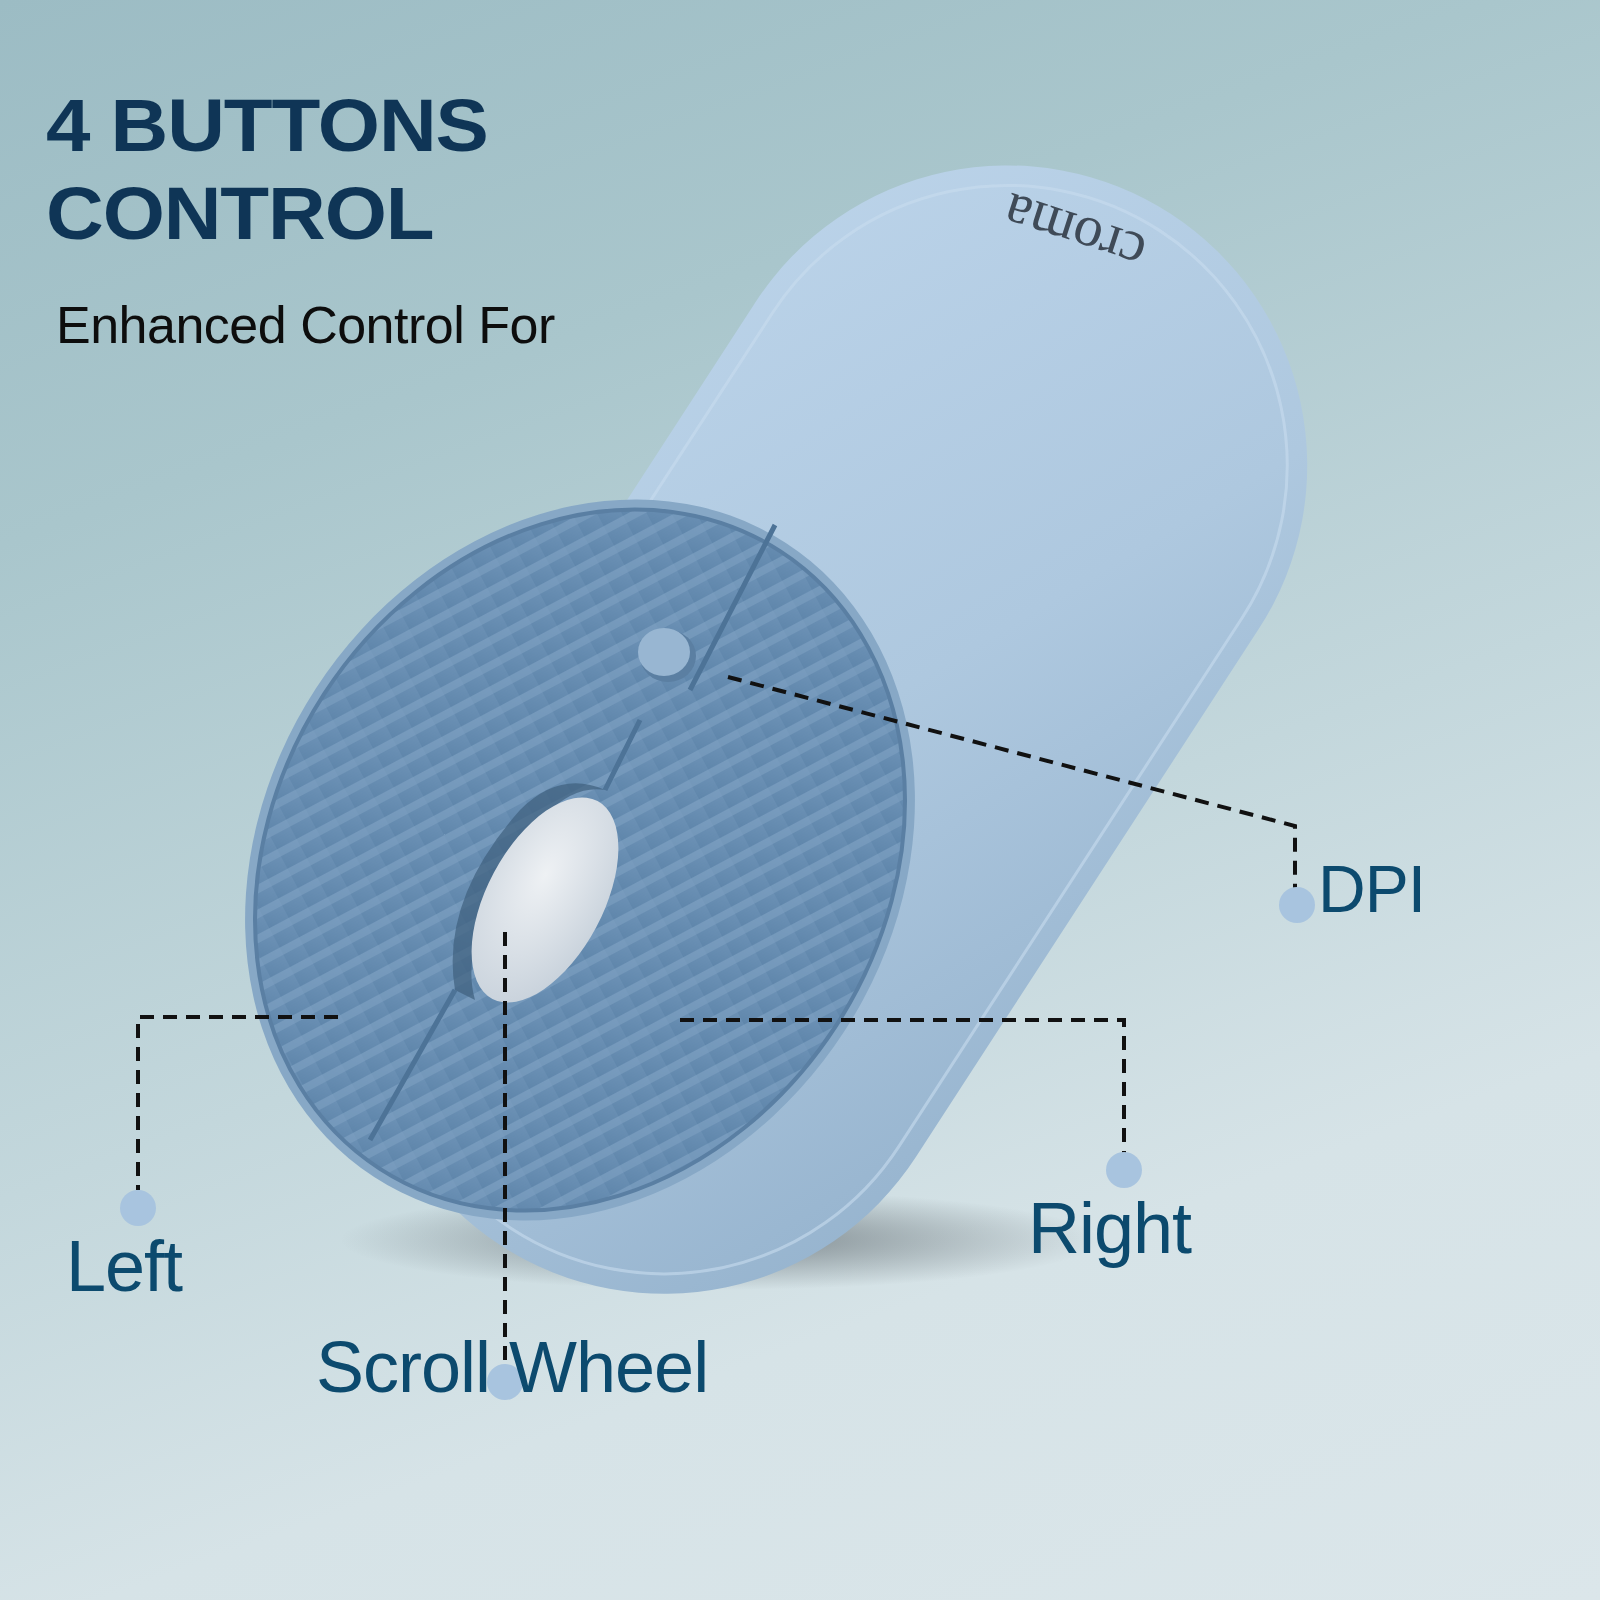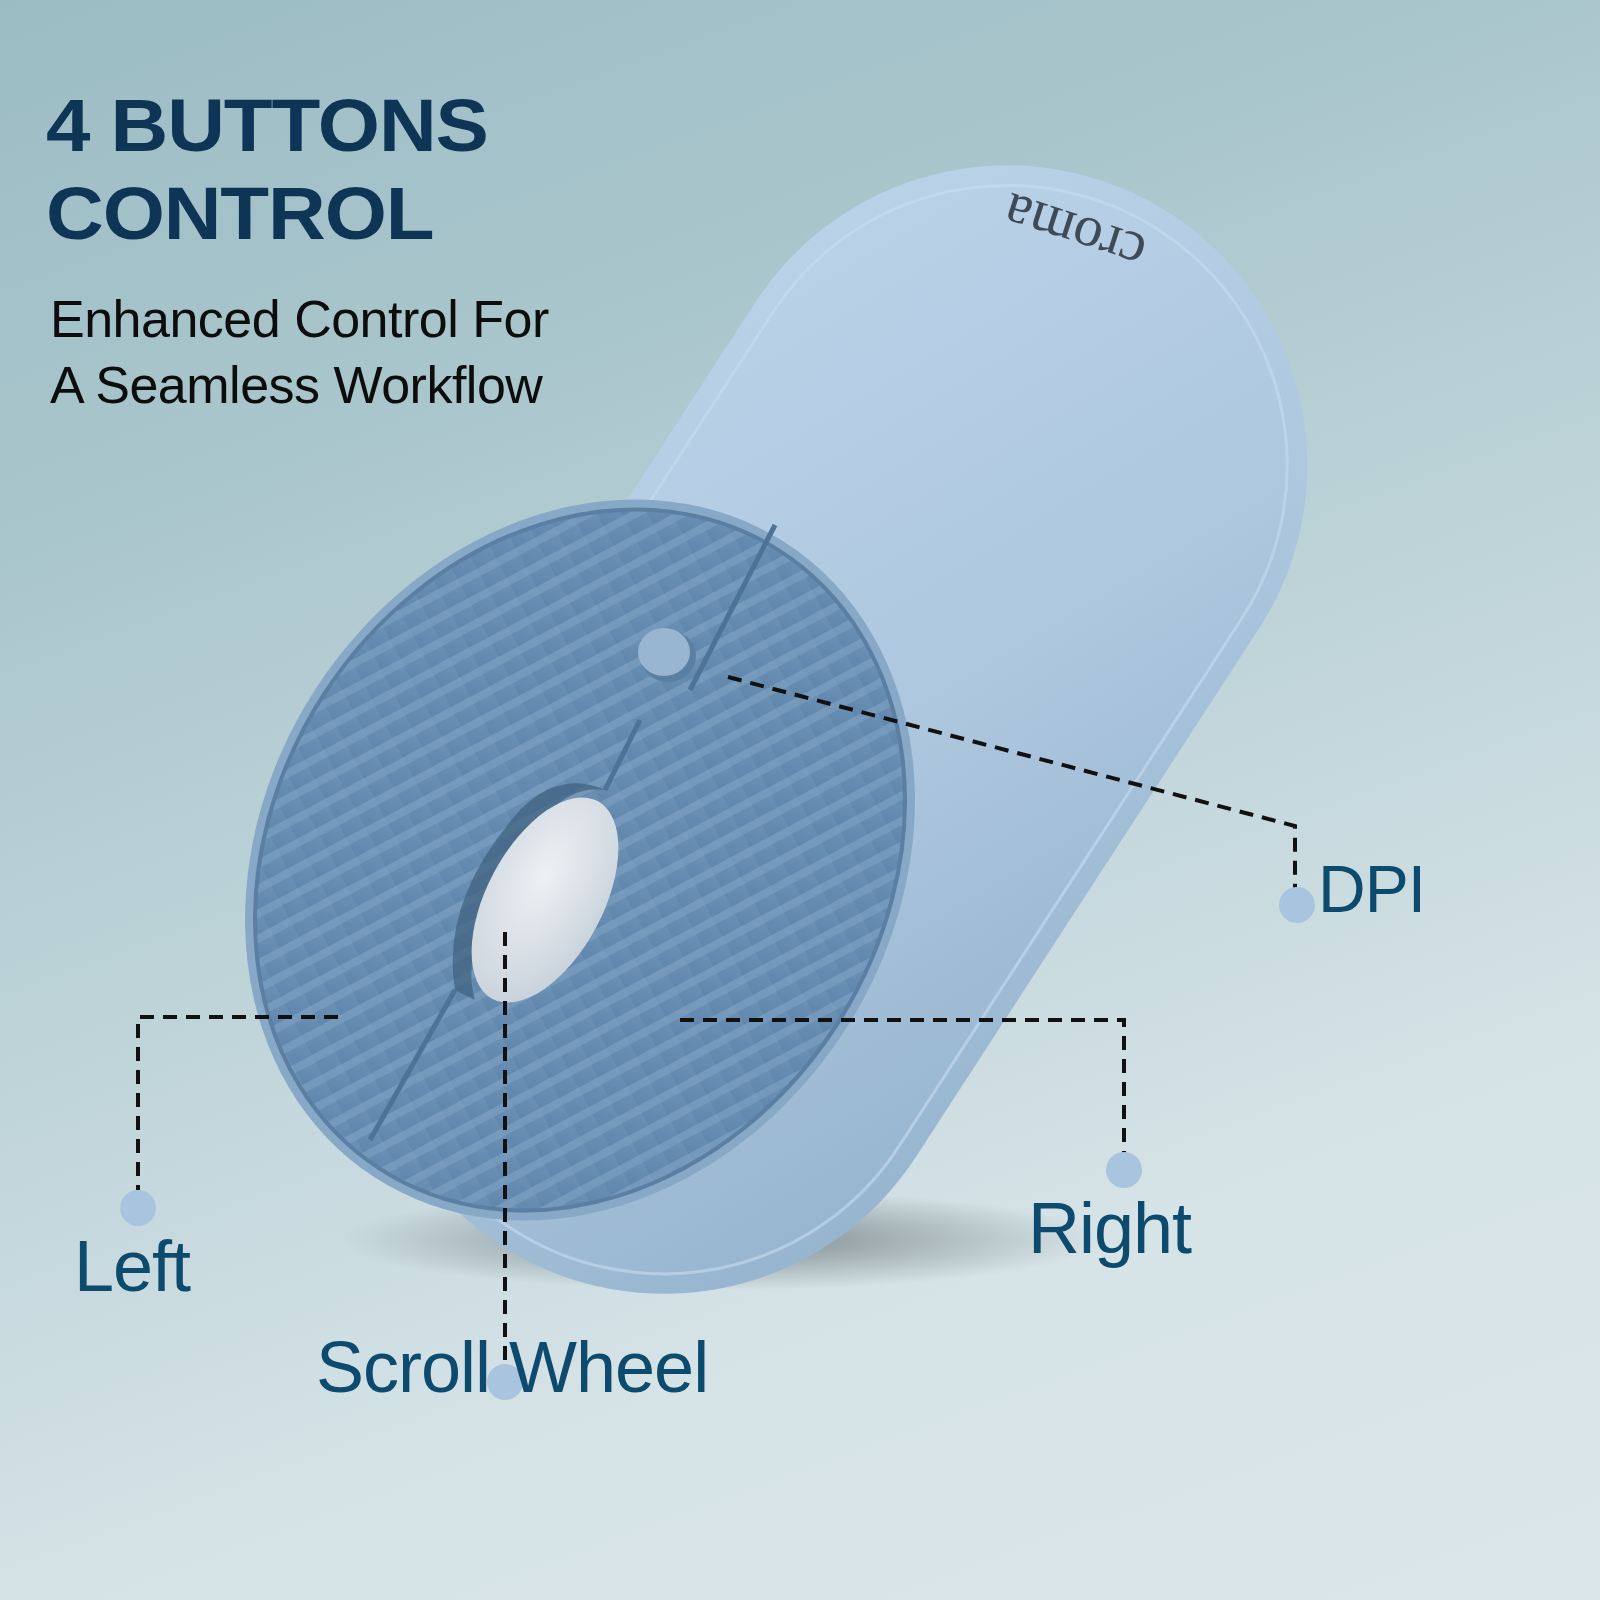--- a/index.html
+++ b/index.html
@@ -11,50 +11,49 @@
     .canvas { position: absolute; inset: 0; }
     .headline {
       position: absolute; left: 46px; top: 82px;
       color: #0f3556; font-weight: 700; font-size: 74px; line-height: 88px;
       letter-spacing: -1px; margin: 0;
       transform: scaleX(1.08); transform-origin: left top;
     }
     .headline span { display: block; }
     .subtitle {
       position: absolute; left: 46px; top: 282px;
-      color: #0d0d0d; font-size: 52px; line-height: 66px; margin: 4px;
+      color: #0d0d0d; font-size: 52px; line-height: 66px; margin: 10px;
       letter-spacing: -0.5px;
     }
     .subtitle span { display: block; }
     svg.mouse { position: absolute; left: 0; top: 0; }
     .label {
       position: absolute; color: #0c4a6e; font-size: 72px; line-height: 1;
       letter-spacing: -1px;
     }
     .lbl-dpi { left: 1318px; top: 856px; font-size: 66px; }
-    .lbl-left { left: 74px; top: 1230px; }
+    .lbl-left { left: 66px; top: 1230px; }
     .lbl-right { left: 1028px; top: 1192px; }
     .lbl-scroll { left: 316px; top: 1331px; }
     .logo-text {
       font-family: "Liberation Serif", "DejaVu Serif", serif;
     }
   </style>
 </head>
 <body>
 
 <div class="canvas">
 
   <h1 class="headline">
     <span>4 BUTTONS</span>
     <span>CONTROL</span>
   </h1>
 
   <p class="subtitle">
     <span>Enhanced Control For</span>
-    <span>A Seamless Workflow</span>
   </p>
 
   <svg class="mouse" width="1600" height="1600" viewBox="0 0 1600 1600">
     <defs>
       <linearGradient id="bodyGrad" x1="0" y1="0" x2="1" y2="1">
         <stop offset="0" stop-color="#bcd4ea"></stop>
         <stop offset="0.5" stop-color="#aec8df"></stop>
         <stop offset="1" stop-color="#93b1cc"></stop>
       </linearGradient>
       <linearGradient id="plateGrad" x1="0" y1="0" x2="1" y2="1">

